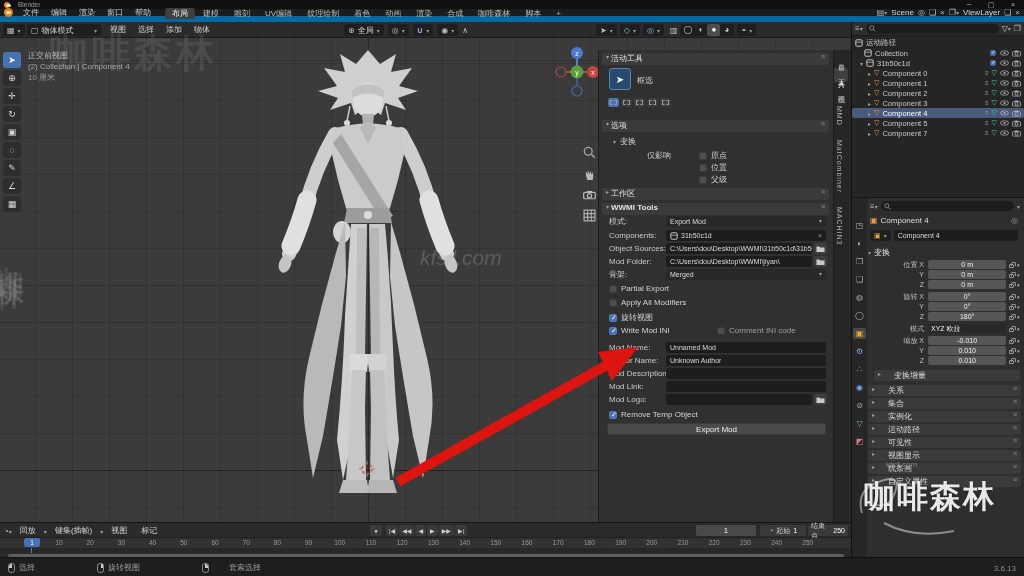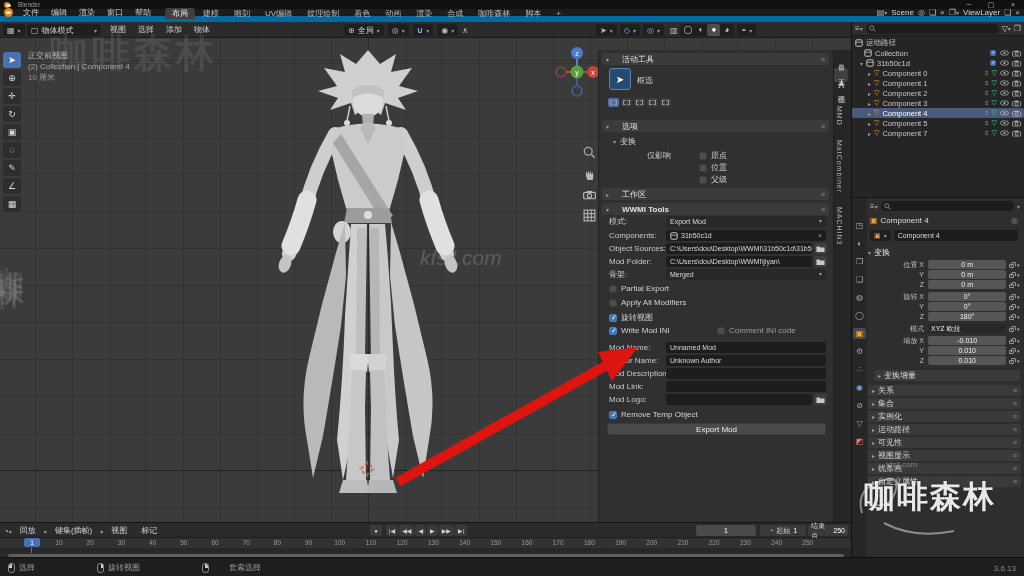--- a/index.html
+++ b/index.html
@@ -40,21 +40,21 @@
   .vpinfo{color:#bdbdbd;line-height:11px;white-space:nowrap}
   
   .tbar{top:52px;left:3px;width:19px;display:flex;flex-direction:column;gap:2px}
   .tool{width:18px;height:16px;background:#2e2e2e;border-radius:3px;color:#d8d8d8;text-align:center;line-height:16px;font-size:9px}
   .tool.tab-active{background:#4772b3;color:#fff}
   
   .wm{color:rgba(230,230,230,.10);font-weight:bold;letter-spacing:4px;pointer-events:none}
   .wm-brand{color:rgba(250,250,250,.92);font-weight:bold;text-shadow:0 0 2px rgba(0,0,0,.4)}
   
   .npanel{top:50px;left:598px;width:235px;height:472px;background:#303030;border-left:1px solid #1f1f1f}
-  .nhdr{position:absolute;left:3px;right:4px;height:12px;background:#3b3b3b;border-radius:2px;display:flex;align-items:center;gap:13px;padding:0 4px;color:#e0e0e0}
+  .nhdr{position:absolute;left:3px;right:4px;height:12px;background:#3b3b3b;border-radius:2px;display:flex;gap:2px;padding:0 4px;color:#e0e0e0}
   .nhdr .bars{margin-left:auto;color:#8f8f8f;font-size:7px}
   .wlbl{position:absolute;left:10px;color:#c9c9c9;line-height:11px;white-space:nowrap}
   .wfld{position:absolute;background:#1d1d1d;border-radius:2px;height:11px;line-height:11px;padding:0 4px;color:#dadada;font-size:7px;white-space:nowrap;overflow:hidden}
   .wdrop{display:flex;align-items:center;background:#282828}
   .wdrop span:last-child{margin-left:auto}
   .chk{width:8px;height:8px;border-radius:2px;background:#4d4d4d;border:1px solid #3b3b3b;display:inline-block;flex:none;position:relative}
   .chk.on{background:#4772b3;border-color:#4a7ec0}
   .chk.on::after{content:"✓";position:absolute;left:1px;top:-1px;font-size:7px;color:#fff}
   .crow{position:absolute;display:flex;gap:4px;align-items:center;color:#d3d3d3}
   .btn{position:absolute;background:#4a4a4a;border:1px solid #3a3a3a;border-radius:2px;text-align:center;color:#ececec;height:12px;line-height:11px}
@@ -77,21 +77,21 @@
   .ptab{width:13px;height:11px;text-align:center;line-height:11px;font-size:8px;border-radius:2px}
   .ptab.tab-active{background:#4a4a4a}
   .prow{display:flex;align-items:center;height:9px;margin-bottom:1px}
   .prow .pl{width:60px;text-align:right;padding-right:4px;color:#c2c2c2;font-size:7px;white-space:nowrap}
   .prow .pv{flex:1;background:#565656;border-radius:2px;color:#f2f2f2;text-align:center;font-size:7px;height:9px;line-height:9px}
   .prow .pv.drop{background:#282828;text-align:left;padding-left:3px}
   .prow.gap{margin-top:3px}
   .lock{width:5px;height:4px;border:1px solid #9a9a9a;border-radius:1px;position:relative;margin:2px 0 0 3px;flex:none}
   .lock::before{content:"";position:absolute;top:-3px;left:.5px;width:3px;height:3px;border:1px solid #9a9a9a;border-bottom:none;border-radius:2px 2px 0 0}
   .dot{color:#8a8a8a;font-size:6px;margin-left:2px}
-  .sect{height:11px;margin-bottom:2px;background:#3a3a3a;border-radius:2px;display:flex;align-items:center;gap:3px;padding:0 4px;color:#d8d8d8}
+  .sect{height:11px;margin-bottom:2px;background:#3a3a3a;border-radius:2px;display:flex;align-items:flex-start;gap:13px;padding:0 4px;color:#d8d8d8}
   .sect .bars{margin-left:auto;color:#8f8f8f;font-size:7px}
   
   .timeline{top:522px;left:0;width:851px;height:35px;background:#2a2a2a;border-top:1px solid #141414}
   .thdr{height:15px;background:#2b2b2b;border-bottom:1px solid #1e1e1e;position:relative}
   .ruler{position:relative;height:10px;background:#323232}
   .tick{position:absolute;top:1px;color:#9a9a9a;font-size:6.5px;transform:translateX(-50%)}
   .track{position:relative;height:5px;background:#282828}
   .tbtn{background:#3a3a3a;border-radius:2px;height:11px;display:flex;align-items:center;justify-content:center;color:#cfcfcf;font-size:6px;padding:0 3px}
   
   .statusbar{top:557px;left:0;width:1024px;height:19px;background:#1e1e1e;border-top:1px solid #101010;color:#9e9e9e}

